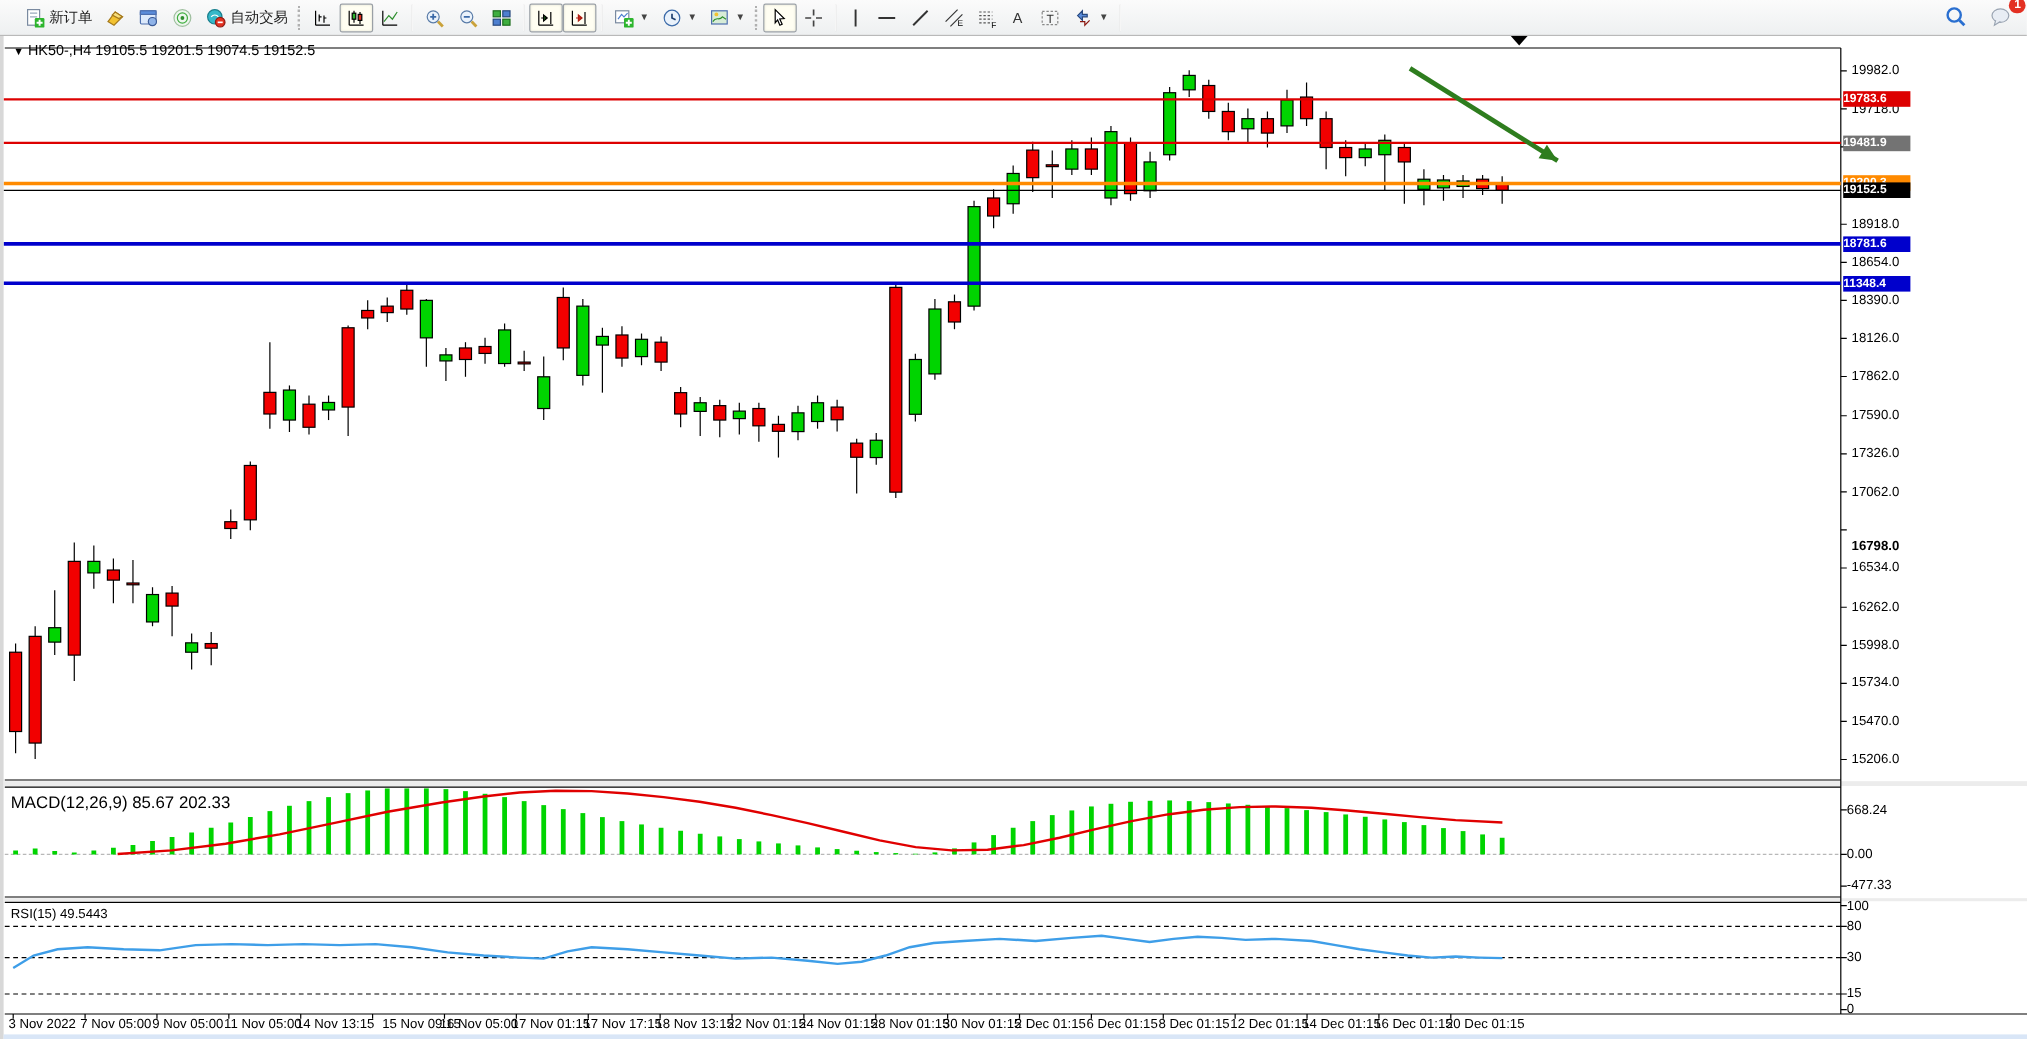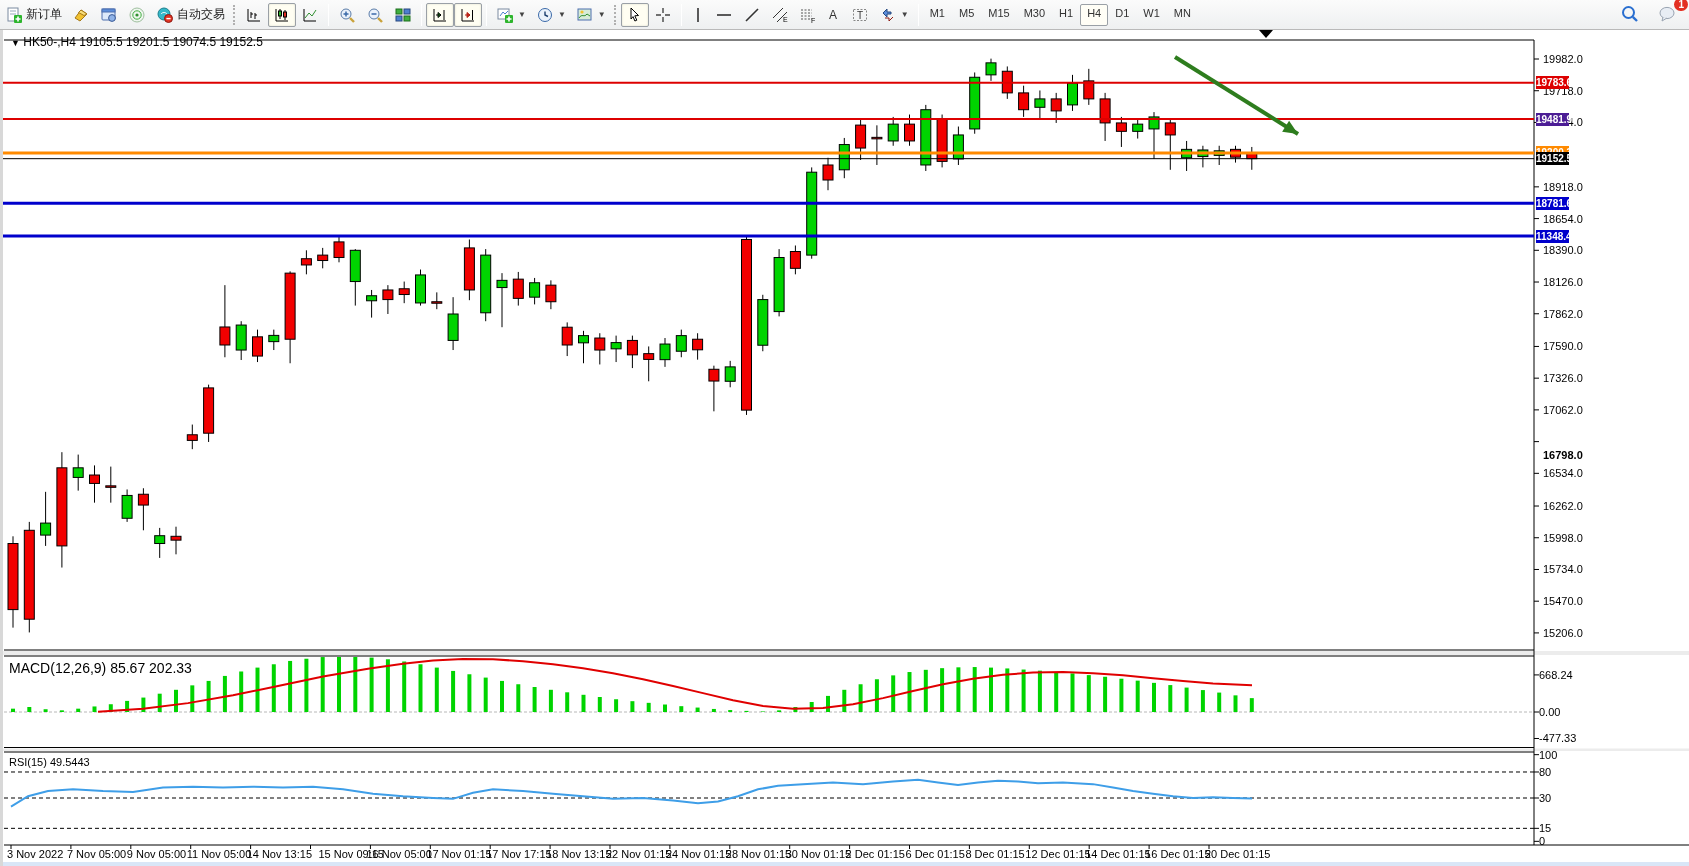--- a/index.html
+++ b/index.html
@@ -1,21 +1,21 @@
 <!DOCTYPE html>
 <html><head>
 <meta charset="utf-8">
 <style>
   * { box-sizing: border-box; }
   html,body { margin:0; padding:0; width:1689px; height:866px; overflow:hidden;
               font-family:"Liberation Sans", sans-serif; background:#ffffff; }
   
   #toolbar { position:absolute; left:0; top:0; width:1689px; height:30px;
              background:linear-gradient(#fbfbfb,#eef0f1); border-bottom:1px solid #b9b9b9;
-             display:flex; align-items:center; padding:0 0; }
+             display:flex; align-items:center; padding:0 15px; }
   .tb-group { display:flex; align-items:center; height:28px; }
   .tb-sep { width:1px; height:22px; margin:0 4px; background:#c8c8c8; border-right:1px solid #ffffff; }
   .tb-handle { width:4px; height:20px; margin:0 3px; border-left:2px dotted #b0b0b0; }
   .tb-btn { display:flex; align-items:center; gap:3px; padding:2px 4px; height:24px;
             border:1px solid transparent; border-radius:2px; color:#222; font-size:12px; cursor:default; }
   .tb-btn.pressed { border:1px solid #9aa0a6; background:#fffef2; box-shadow:inset 0 0 2px #d8d8c8; }
   .tb-btn svg { display:block; }
   .caret { font-size:8px; color:#444; margin-left:1px; }
   .tf-btn { padding:2px 6px; height:22px; font-size:11px; color:#333; border:1px solid transparent; border-radius:2px; }
   .tf-btn.active { border:1px solid #9aa0a6; background:#fffef6; }
@@ -25,21 +25,21 @@
   
   #chart-area { position:absolute; left:0; top:30px; width:1689px; height:836px; background:#ffffff;
                 border-left:3px solid #d8d8d8; }
   #chart-svg { position:absolute; left:0; top:0; }
   .overlay-label { position:absolute; font-size:12px; color:#000; white-space:nowrap; }
   #chart-title { left:8px; top:5px; }
   #macd-label { left:6px; top:630px; font-size:14px; }
   #rsi-label  { left:6px; top:726px; font-size:11px; }
   .axis-price { position:absolute; left:1540px; font-size:11px; color:#000; }
   .axis-sub   { position:absolute; left:1536px; font-size:11px; color:#000; }
-  .price-badge { position:absolute; left:1533px; width:33px; height:13px; color:#fff;
+  .price-badge { position:absolute; left:1533px; width:56px; height:13px; color:#fff;
                  font-size:10px; font-weight:bold; line-height:13px; }
   .date-label { position:absolute; top:818px; font-size:11px; color:#000; white-space:nowrap; }
   #bottom-strip { position:absolute; left:0; top:832px; width:1689px; height:4px; background:#d9e6f7; }
   .top-marker { position:absolute; left:1256px; top:0px; width:0; height:0;
                 border-left:7px solid transparent; border-right:7px solid transparent; border-top:8px solid #000; }
 </style>
 </head>
 <body>
 
 <div id="toolbar">
@@ -299,31 +299,20 @@
             <path d="M4 7 L8 3 L8 6 L12 6 L12 8 L8 8 L8 11 Z" fill="#5b8ddb" stroke="#27487e"></path>
             <path d="M14 11 L10 15 L10 12 L6 12" fill="none" stroke="#8d1a12"></path>
           </svg>
         </span>
       <span class="caret">▼</span>
     </div>
   </div>
 
   <div class="tb-sep"></div>
 
-  <div class="tb-group" id="tf-group">
-      <div class="tf-btn">M1</div>
-      <div class="tf-btn">M5</div>
-      <div class="tf-btn">M15</div>
-      <div class="tf-btn">M30</div>
-      <div class="tf-btn">H1</div>
-      <div class="tf-btn active">H4</div>
-      <div class="tf-btn">D1</div>
-      <div class="tf-btn">W1</div>
-      <div class="tf-btn">MN</div>
-    </div>
 
   <div id="tb-right">
     <div class="tb-btn">
       <span>
         <svg width="20" height="20">
             <circle cx="8.5" cy="8.5" r="5.5" fill="none" stroke="#2a6fd0" stroke-width="2"></circle>
             <line x1="12.8" y1="12.8" x2="17" y2="17" stroke="#2a6fd0" stroke-width="2.4"></line>
           </svg>
       </span>
     </div>
@@ -692,21 +681,21 @@
       <div class="axis-sub" style="top: 676px;">0.00</div>
       <div class="axis-sub" style="top: 702.492px;">-477.33</div>
       <div class="axis-sub" style="top: 718.665px;">100</div>
       <div class="axis-sub" style="top: 735.999px;">80</div>
       <div class="axis-sub" style="top: 762px;">30</div>
       <div class="axis-sub" style="top: 792.335px;">15</div>
       <div class="axis-sub" style="top: 805.335px;">0</div>
     </div>
   <div id="badges">
       <div class="price-badge" style="top: 46.3411px; background: rgb(221, 0, 0);">19783.6</div>
-      <div class="price-badge" style="top: 82.5955px; background: #4c1d95;">19481.9</div>
+      <div class="price-badge" style="top: 82.5955px; background: #737373;">19481.9</div>
       <div class="price-badge" style="top: 116.435px; background: rgb(255, 138, 0);">19200.3</div>
       <div class="price-badge" style="top: 122.179px; background: rgb(0, 0, 0);">19152.5</div>
       <div class="price-badge" style="top: 166.748px; background: rgb(0, 0, 204);">18781.6</div>
       <div class="price-badge" style="top: 199.566px; background: rgb(0, 0, 204);">11348.4</div>
     </div>
   <div id="date-axis">
       <div class="date-label" style="left: 4px;">3 Nov 2022</div>
       <div class="date-label" style="left: 63.9px;">7 Nov 05:00</div>
       <div class="date-label" style="left: 123.8px;">9 Nov 05:00</div>
       <div class="date-label" style="left: 183.7px;">11 Nov 05:00</div>

